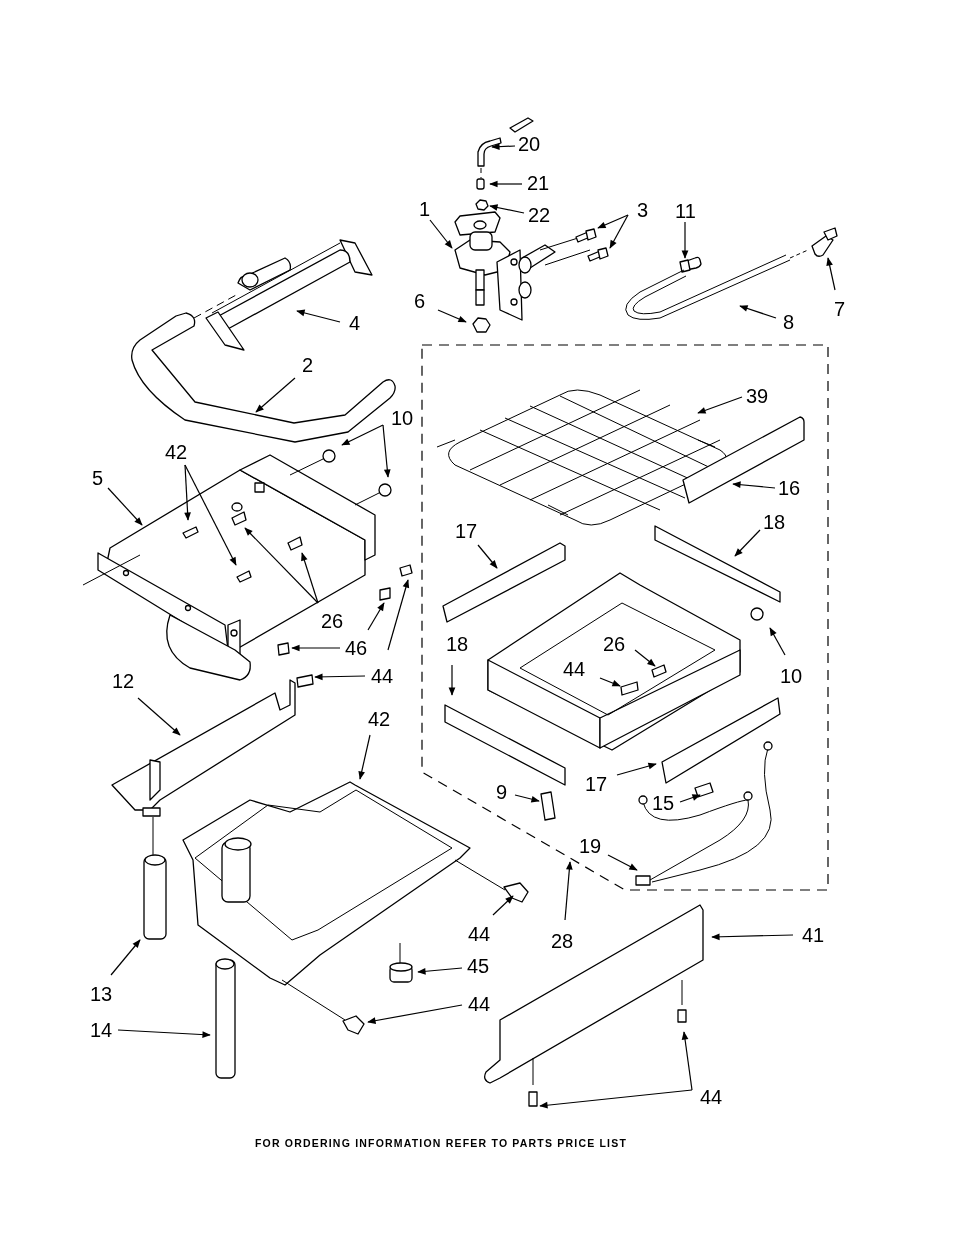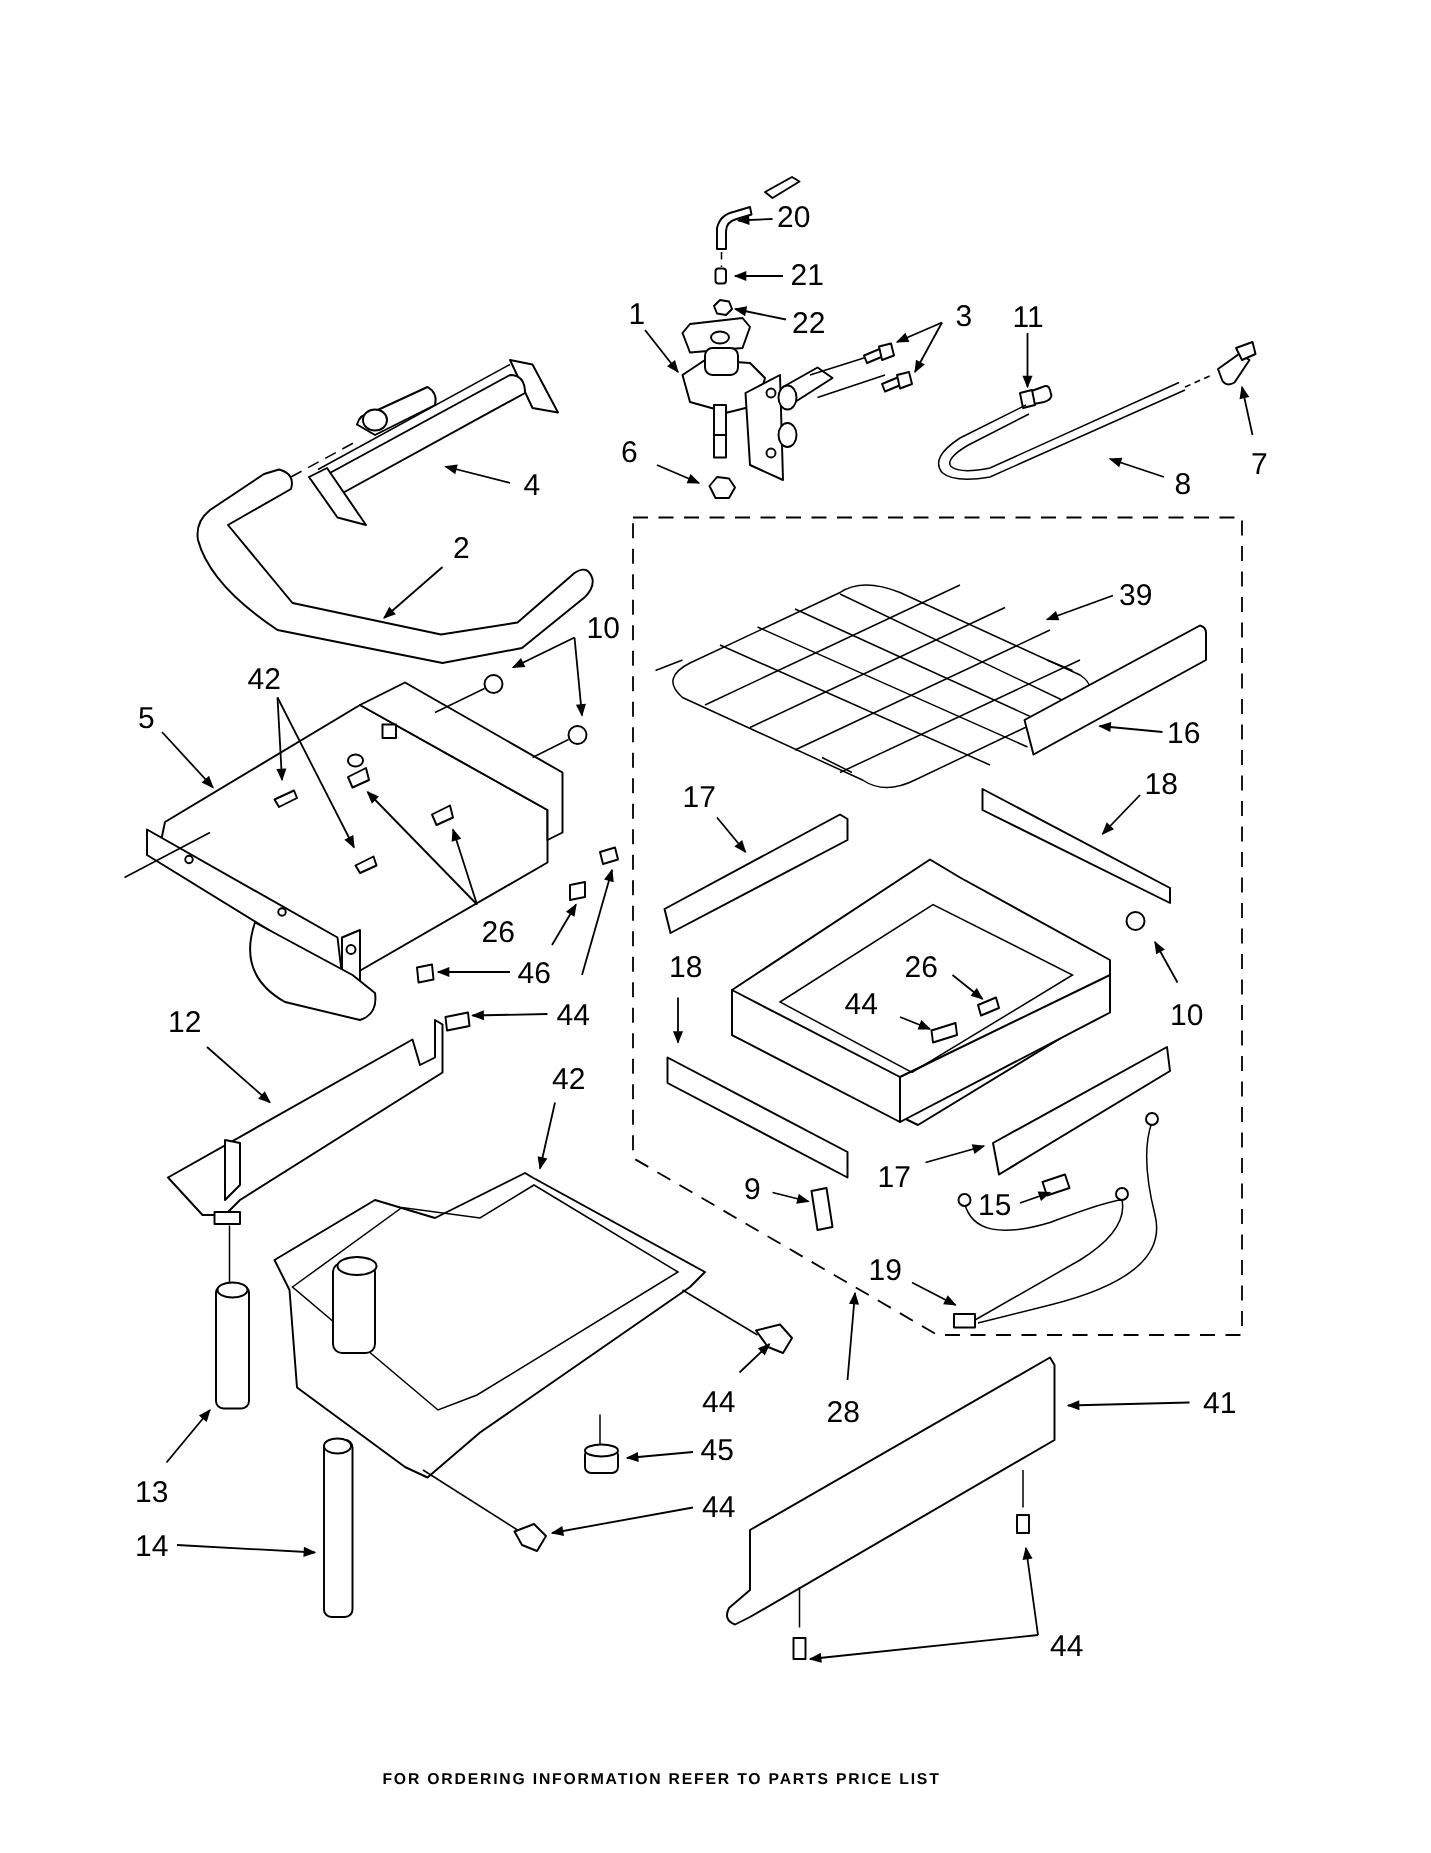--- a/index.html
+++ b/index.html
@@ -4,21 +4,21 @@
 <style>
   html, body { margin: 0; padding: 0; background: #ffffff; }
   body { width: 954px; height: 1235px; position: relative; overflow: hidden; font-family: "Liberation Sans", sans-serif; }
   #diagram { position: absolute; left: 0; top: 0; }
   .part { fill: #ffffff; stroke: #000; stroke-width: 1.3; stroke-linejoin: round; stroke-linecap: round; }
   .thin { fill: none; stroke: #000; stroke-width: 1; }
   .dash { fill: none; stroke: #000; stroke-width: 1.2; stroke-dasharray: 10 7; }
   .leader { fill: none; stroke: #000; stroke-width: 1.2; }
   .callout { font-family: "Liberation Sans", sans-serif; font-size: 20px; fill: #000; }
   .footer { position: absolute; left: 0; width: 882px; top: 1137px; text-align: center;
-            font-family: "Liberation Sans", sans-serif; font-weight: bold; font-size: 10.5px; letter-spacing: 1.2px; color: #000; margin-top: 43px; }
+            font-family: "Liberation Sans", sans-serif; font-weight: bold; font-size: 10.5px; letter-spacing: 1.2px; color: #000; }
 </style>
 </head>
 <body>
 
 <svg id="diagram" width="954" height="1235" viewBox="0 0 954 1235" xmlns="http://www.w3.org/2000/svg">
   <defs>
     <marker id="arr" viewBox="0 0 10 10" refX="9" refY="5" markerWidth="9" markerHeight="7" orient="auto-start-reverse">
       <path d="M0,1 L10,5 L0,9 z" fill="#000"></path>
     </marker>
   </defs>

